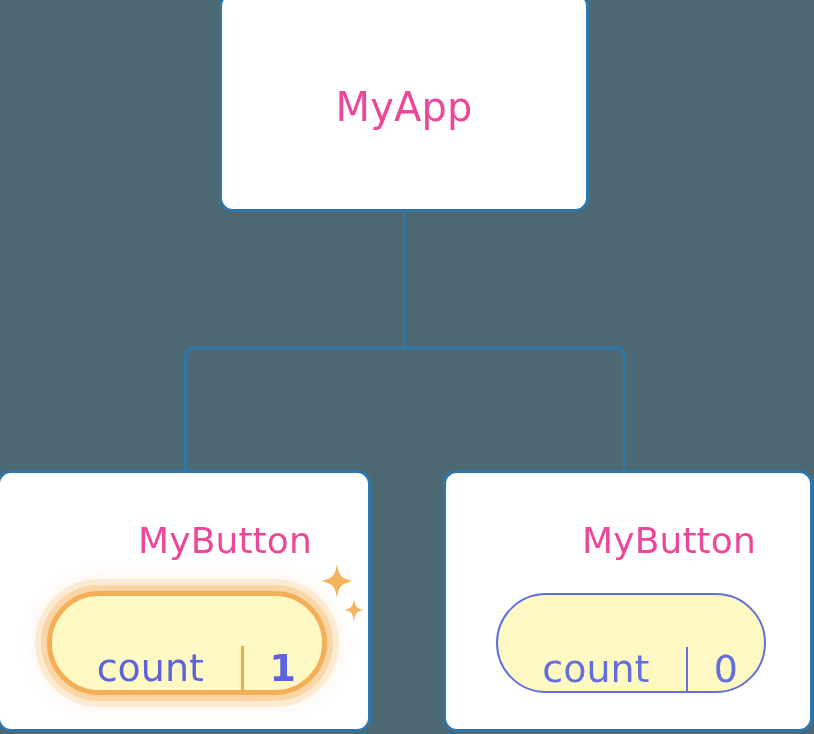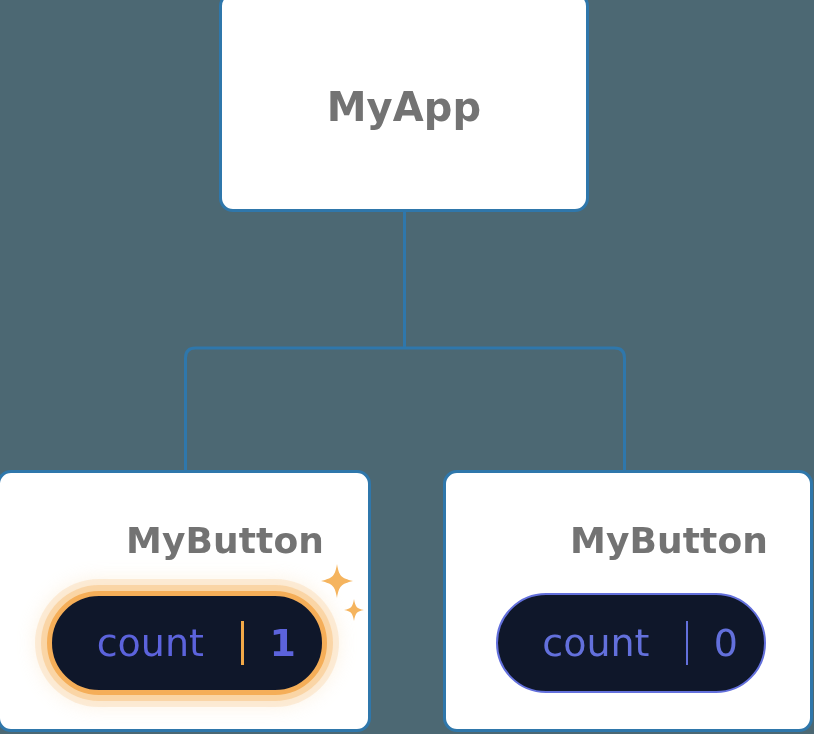--- a/index.html
+++ b/index.html
@@ -61,22 +61,22 @@
     top: 470px;
     width: 370px;
     height: 262px;
   }
 
   .card-title {
     position: absolute;
     left: 0;
     width: 100%;
     text-align: center;
-    color: #737373;
-    font-weight: 700;
+    color: #ec4899;
+    font-weight: 400;
     letter-spacing: .1px;
     white-space: nowrap;
   }
 
   .card-root .card-title {
     top: 90px;
     font-size: 40px;
     line-height: 44px;
   }
 
@@ -106,22 +106,22 @@
   .card-child-right .pill-wrap {
     left: 0;
     top: 100px;
     width: 370px;
     height: 140px;
   }
 
   .pill {
     position: relative;
     display: flex;
-    align-items: center;
-    background: #0f172a;
+    align-items: flex-end;
+    background: #fef9c3;
     border-radius: 999px;
     overflow: hidden;
   }
 
   
   .pill-plain {
     width: 270px;
     height: 100px;
     border: 2px solid #6370dc;
   }

